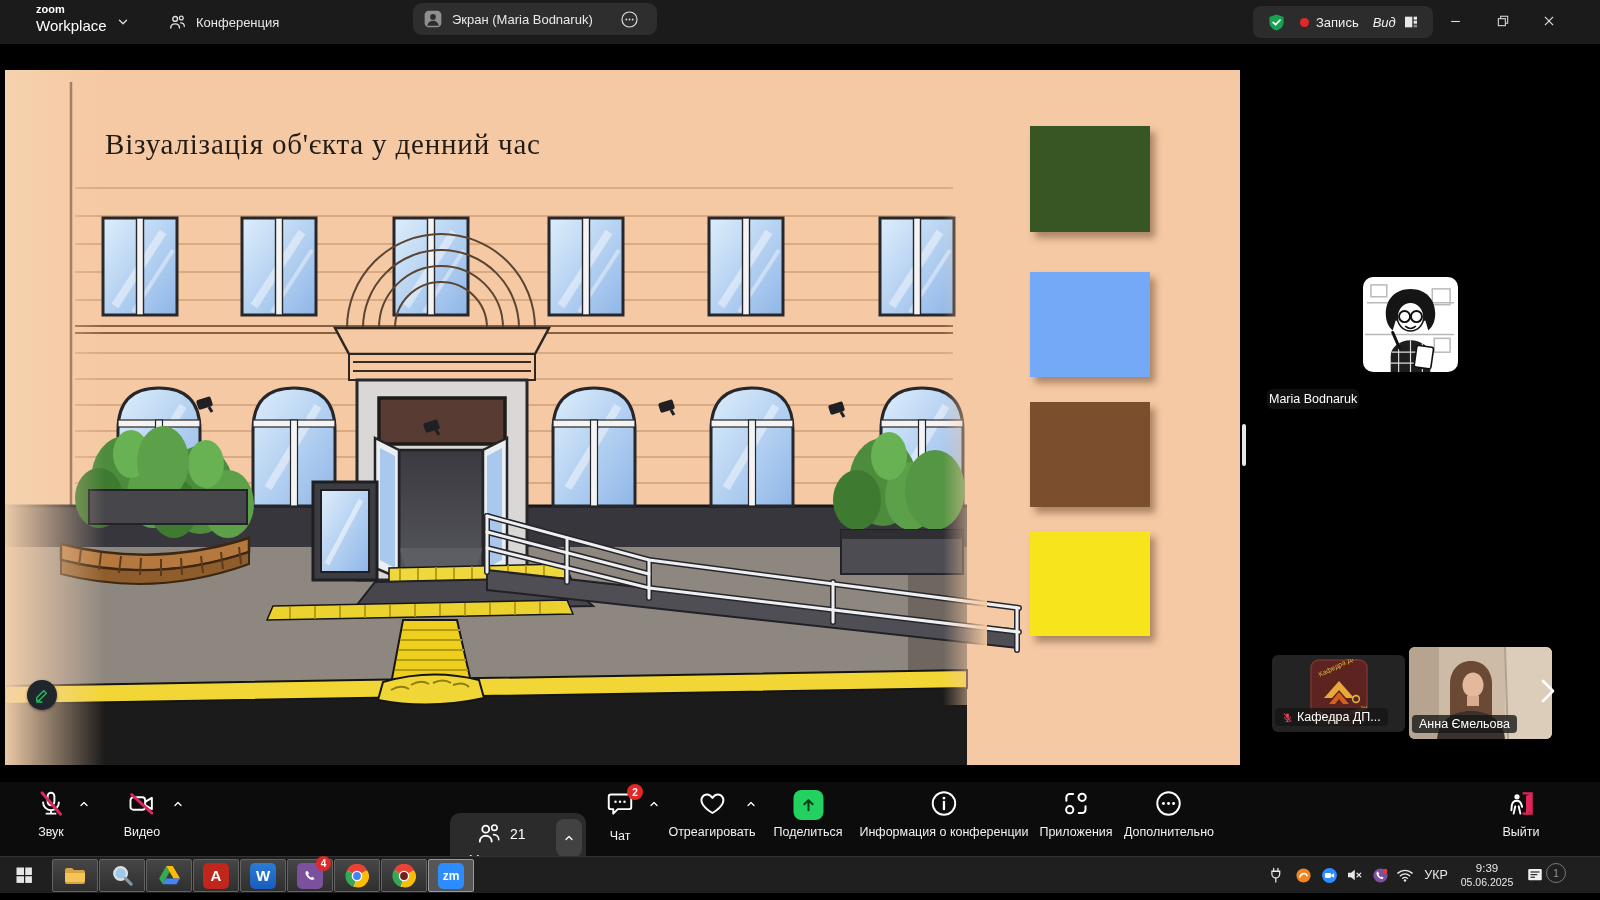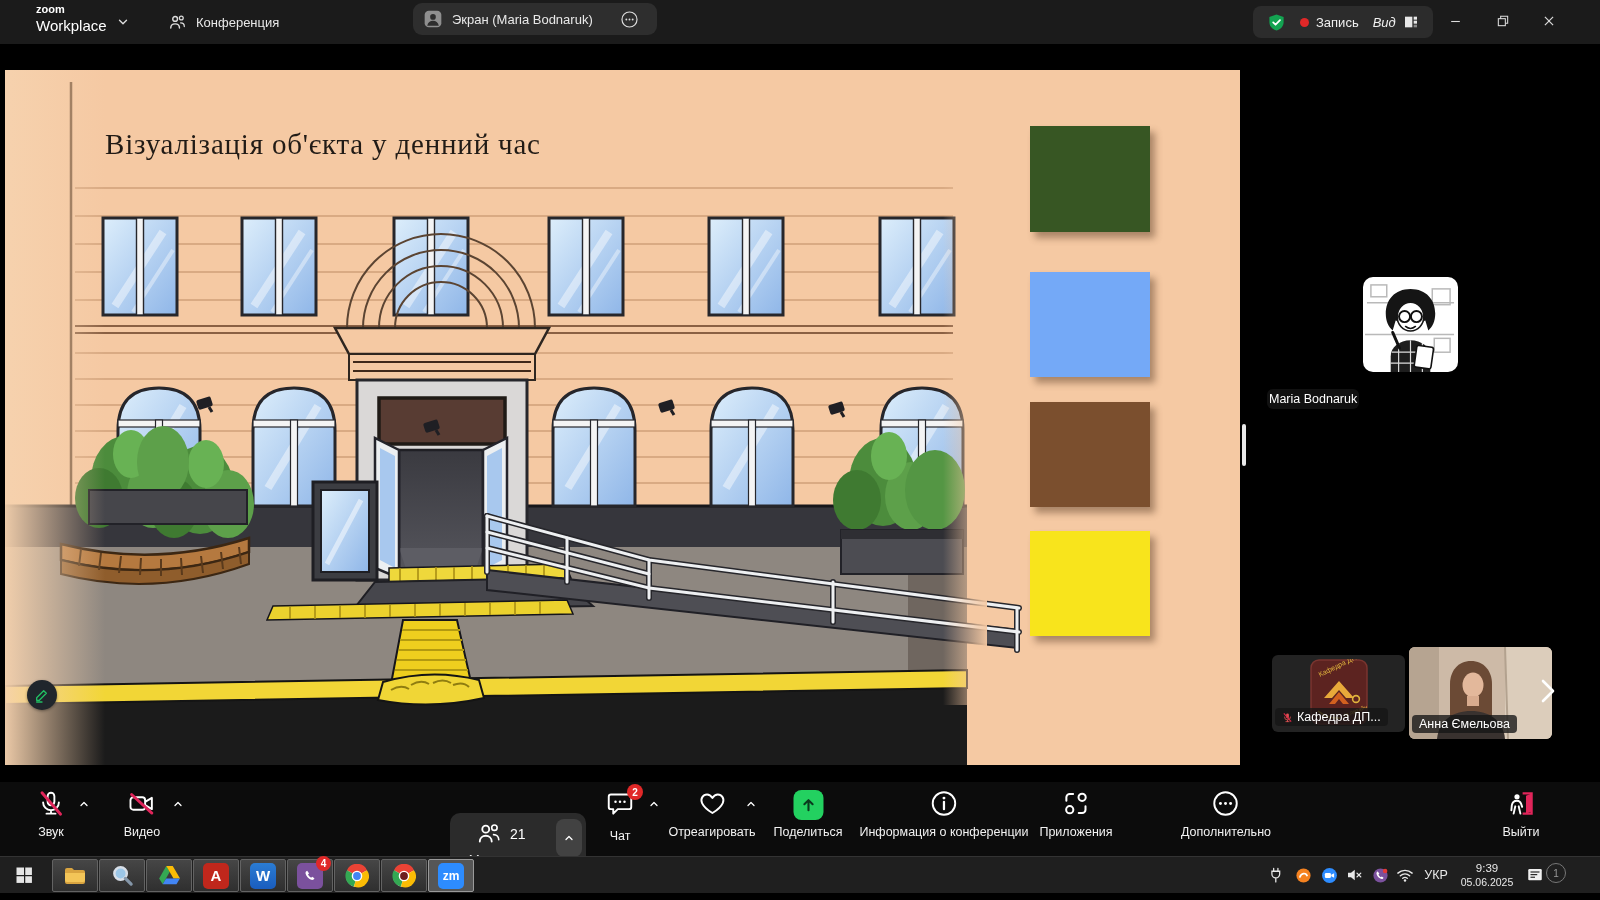--- a/index.html
+++ b/index.html
@@ -492,21 +492,21 @@
   <div class="tbtn" style="left:1076px;">
     <svg width="27" height="27" viewBox="0 0 24 24">
         <path d="M3.5 9.5V6.5A3 3 0 0 1 6.5 3.5H9.5" fill="none" stroke="#fff" stroke-width="1.8" stroke-linecap="round"></path>
         <circle cx="17.5" cy="6.5" r="3.2" fill="none" stroke="#fff" stroke-width="1.8"></circle>
         <circle cx="6.5" cy="17.5" r="3.2" fill="none" stroke="#fff" stroke-width="1.8"></circle>
         <path d="M14.5 20.5h3a3 3 0 0 0 3-3v-3" fill="none" stroke="#fff" stroke-width="1.8" stroke-linecap="round"></path>
       </svg>
     <span class="lbl">Приложения</span>
   </div>
 
-  <div class="tbtn" style="left:1226px;">
+  <div class="tbtn" style="left:1169px;">
     <svg width="27" height="27" viewBox="0 0 24 24">
         <circle cx="12" cy="12" r="10" fill="none" stroke="#fff" stroke-width="1.7"></circle>
         <circle cx="7.5" cy="12" r="1.3" fill="#fff"></circle>
         <circle cx="12" cy="12" r="1.3" fill="#fff"></circle>
         <circle cx="16.5" cy="12" r="1.3" fill="#fff"></circle>
       </svg>
     <span class="lbl">Дополнительно</span>
   </div>
 
   <div class="tbtn" style="left:1521px;">

